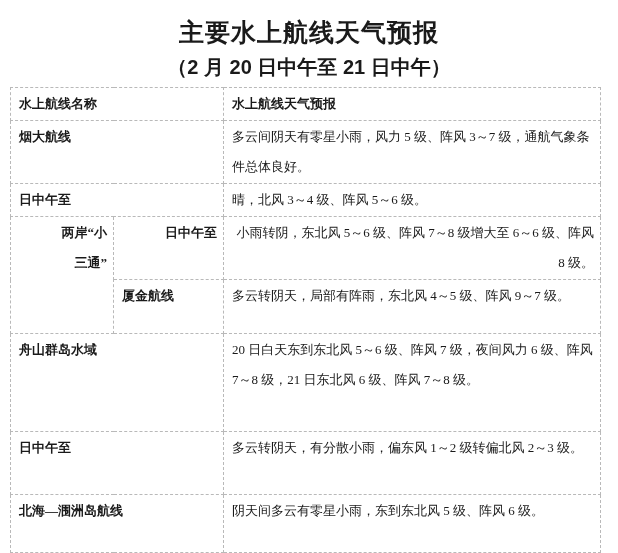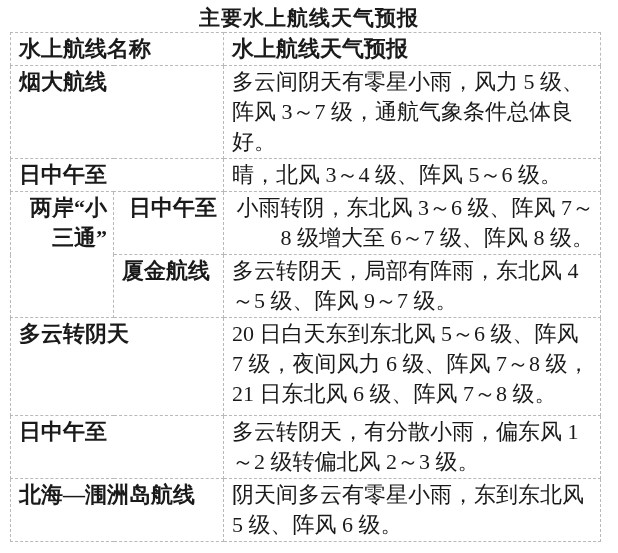--- a/index.html
+++ b/index.html
@@ -11,46 +11,46 @@
     position: relative;
     width: 618px;
     height: 553px;
     background: #ffffff;
     color: #1a1a1a;
     font-family: "Liberation Serif", "DejaVu Serif", serif;
     overflow: hidden;
     box-sizing: border-box;
   }
   .title {
-    padding-top: 4px;
+    padding-top: 18px;
     text-align: center;
     font-family: "Liberation Sans", "DejaVu Sans", sans-serif;
     font-weight: 700;
-    font-size: 21px;
+    font-size: 25px;
     line-height: 28px;
     letter-spacing: 1px;
   }
   .subtitle {
     margin: 7px 0 6px 0;
     text-align: center;
     font-family: "Liberation Sans", "DejaVu Sans", sans-serif;
     font-weight: 700;
     font-size: 20px;
     line-height: 28px;
   }
   table.forecast {
     border-collapse: collapse;
     table-layout: fixed;
     margin-left: 10px;
     width: 590px;
   }
   table.forecast td {
     border: 1px dashed #b9b9b9;
     vertical-align: top;
-    font-size: 22px;
+    font-size: 13px;
     line-height: 30px;
     padding: 1px 6px 1px 8px;
     box-sizing: border-box;
     overflow: hidden;
   }
   td.name-cell {
     font-weight: 700;
     white-space: pre-line;
   }
   tr.header-row td {
@@ -68,20 +68,21 @@
   tr.h-r5      { height: 63px; }
   tr.h-r6      { height: 58px; }
 </style>
 </head>
 <body>
 
 <div class="page">
 
   <div class="title">主要水上航线天气预报</div>
 
+  <div class="subtitle">（2 月 20 日中午至 21 日中午）</div>
 
   <table class="forecast">
     <colgroup>
       <col class="c1">
       <col class="c2">
       <col class="c3">
     </colgroup>
 
     <tbody>
         <tr class="header-row h-header">
@@ -96,30 +97,30 @@
 
     <tr class="h-r2">
       <td colspan="2" class="name-cell">日中午至</td>
       <td>晴，北风 3～4 级、阵风 5～6 级。</td>
     </tr>
 
     <tr class="h-sub1">
       <td rowspan="2" class="name-cell">两岸“小
 三通”</td>
       <td class="name-cell">日中午至</td>
-      <td>小雨转阴，东北风 3～6 级、阵风 7～8 级增大至 6～7 级、阵风 8 级。</td>
+      <td>小雨转阴，东北风 5～6 级、阵风 7～8 级增大至 6～6 级、阵风 8 级。</td>
     </tr>
 
     <tr class="h-sub2">
       <td class="name-cell">厦金航线</td>
       <td>多云转阴天，局部有阵雨，东北风 4～5 级、阵风 9～7 级。</td>
     </tr>
 
     <tr class="h-r4">
-      <td colspan="2" class="name-cell">多云转阴天</td>
+      <td colspan="2" class="name-cell">舟山群岛水域</td>
       <td>20 日白天东到东北风 5～6 级、阵风 7 级，夜间风力 6 级、阵风 7～8 级，21 日东北风 6 级、阵风 7～8 级。</td>
     </tr>
 
     <tr class="h-r5">
       <td colspan="2" class="name-cell">日中午至</td>
       <td>多云转阴天，有分散小雨，偏东风 1～2 级转偏北风 2～3 级。</td>
     </tr>
 
     <tr class="h-r6">
       <td colspan="2" class="name-cell">北海—涠洲岛航线</td>

